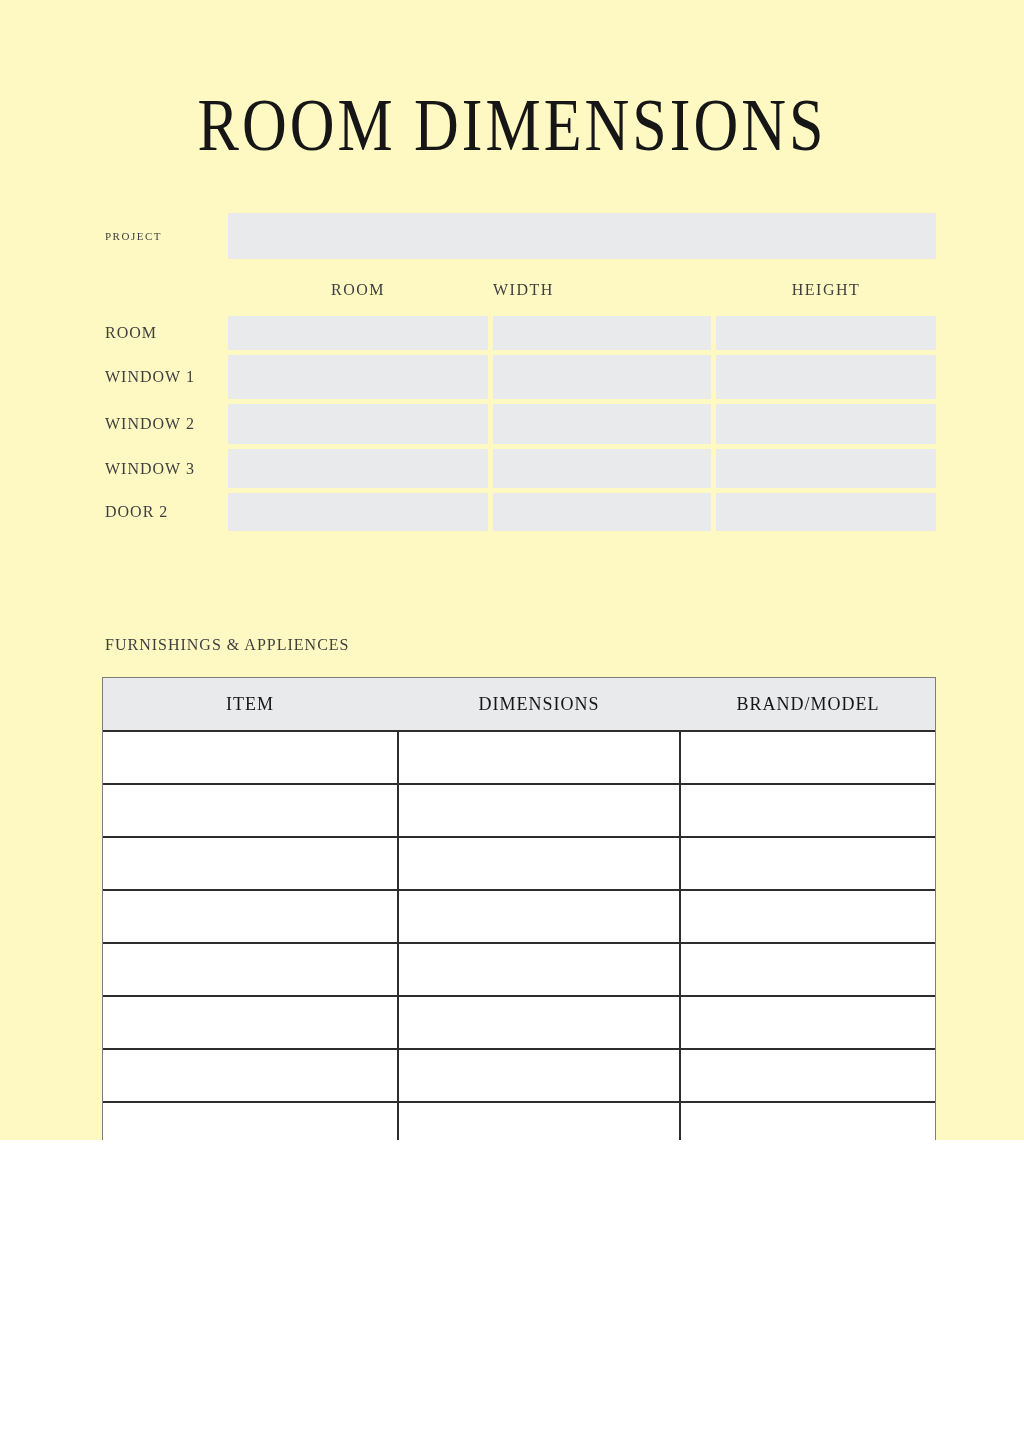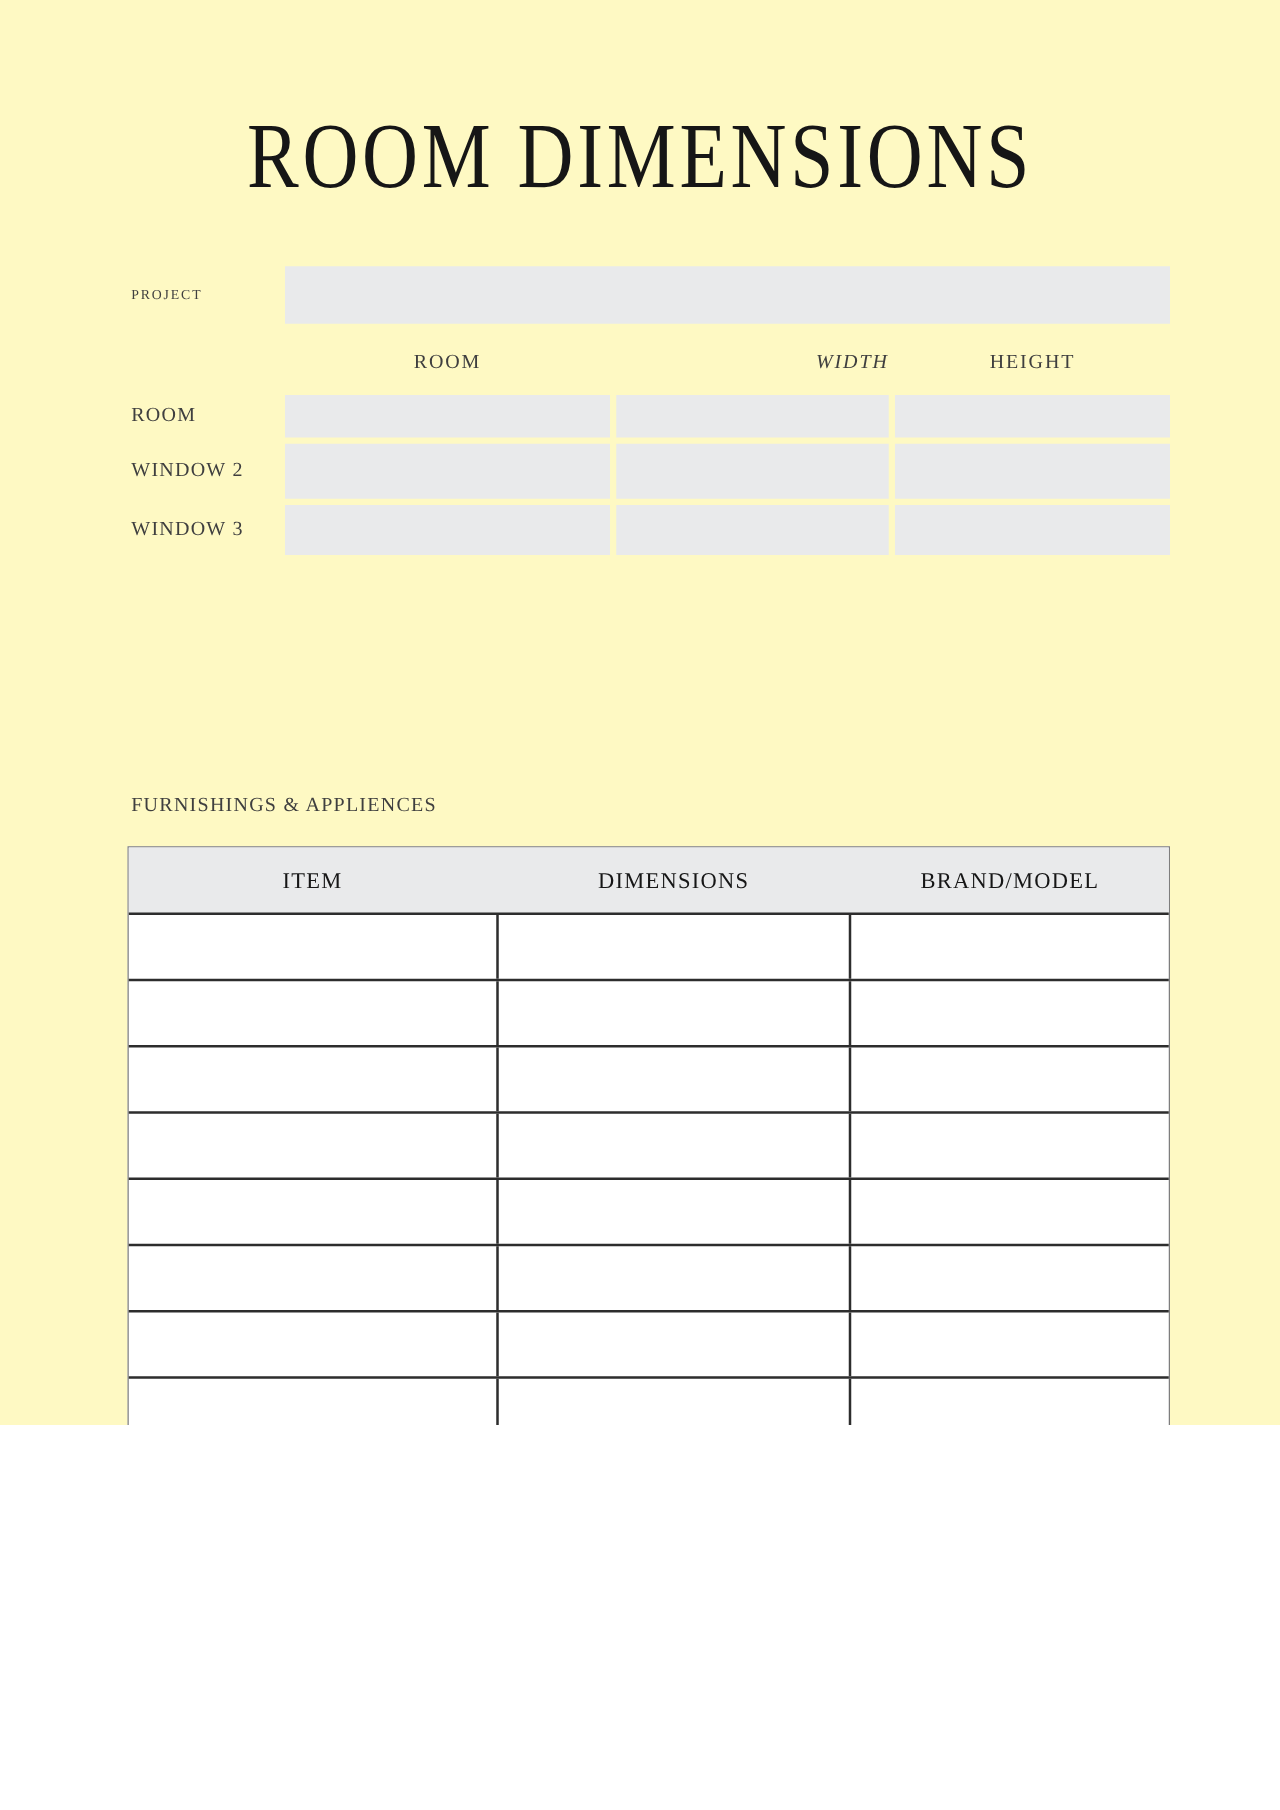--- a/index.html
+++ b/index.html
@@ -27,21 +27,21 @@
   }
   .project-field{
     position:absolute;left:228px;top:213px;width:708px;height:46px;
     background:var(--field_fill);
   }
   .col-headers{
     position:absolute;left:228px;top:281px;width:708px;display:flex;gap:5px;
     font-size:16px;letter-spacing:1.5px;color:var(--text_label);
   }
   .col-headers .ch1{width:260px;text-align:center;}
-  .col-headers .ch2{width:218px;text-align:right;font-style:italic;}
+  .col-headers .ch2{width:218px;text-align:left;}
   .col-headers .ch3{width:220px;text-align:center;}
   .dim-rows{
     position:absolute;left:105px;top:316px;width:831px;
     display:flex;flex-direction:column;gap:5px;
   }
   .dim-row{display:flex;gap:5px;}
   .dim-row:nth-child(1){height:34px;}
   .dim-row:nth-child(2){height:44px;}
   .dim-row:nth-child(3){height:40px;}
   .dim-row:nth-child(4){height:39px;justify-content:center;}
@@ -97,36 +97,48 @@
   </div>
 
   <div class="dim-rows">
   <div class="dim-row">
     <span class="dim-label">ROOM</span>
     <div class="dim-cell c1"></div>
     <div class="dim-cell c2"></div>
     <div class="dim-cell c3"></div>
   </div>
 
+  <div class="dim-row">
+    <span class="dim-label">WINDOW 1</span>
+    <div class="dim-cell c1"></div>
+    <div class="dim-cell c2"></div>
+    <div class="dim-cell c3"></div>
+  </div>
 
   <div class="dim-row">
     <span class="dim-label">WINDOW 2</span>
     <div class="dim-cell c1"></div>
     <div class="dim-cell c2"></div>
     <div class="dim-cell c3"></div>
   </div>
 
   <div class="dim-row">
     <span class="dim-label">WINDOW 3</span>
     <div class="dim-cell c1"></div>
     <div class="dim-cell c2"></div>
     <div class="dim-cell c3"></div>
   </div>
 
 
+  <div class="dim-row">
+    <span class="dim-label">DOOR 2</span>
+    <div class="dim-cell c1"></div>
+    <div class="dim-cell c2"></div>
+    <div class="dim-cell c3"></div>
+  </div>
 </div>
 
   <span class="section-label">FURNISHINGS &amp; APPLIENCES</span>
 
   <div class="ft">
     <div class="ft-header">
       <span class="fc1">ITEM</span>
       <span class="fc2">DIMENSIONS</span>
       <span class="fc3">BRAND/MODEL</span>
     </div>

